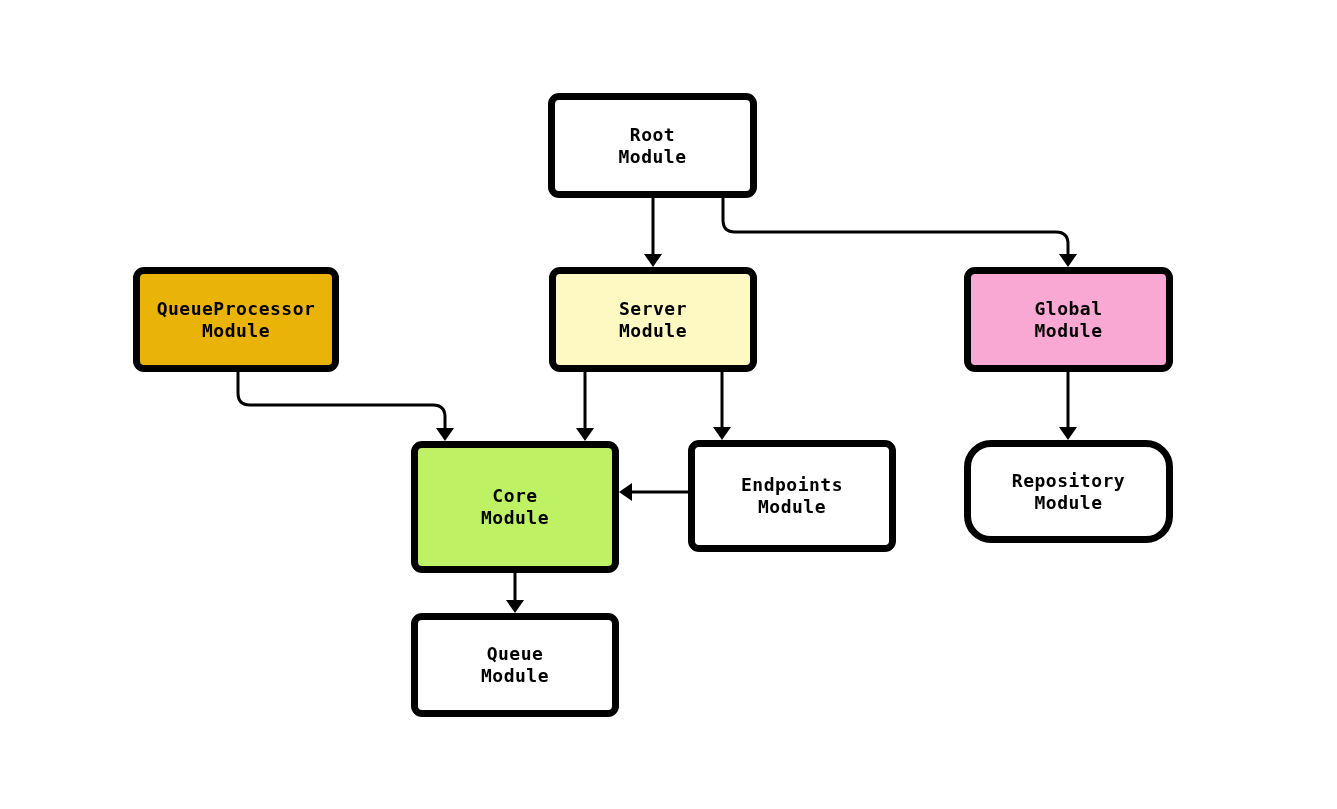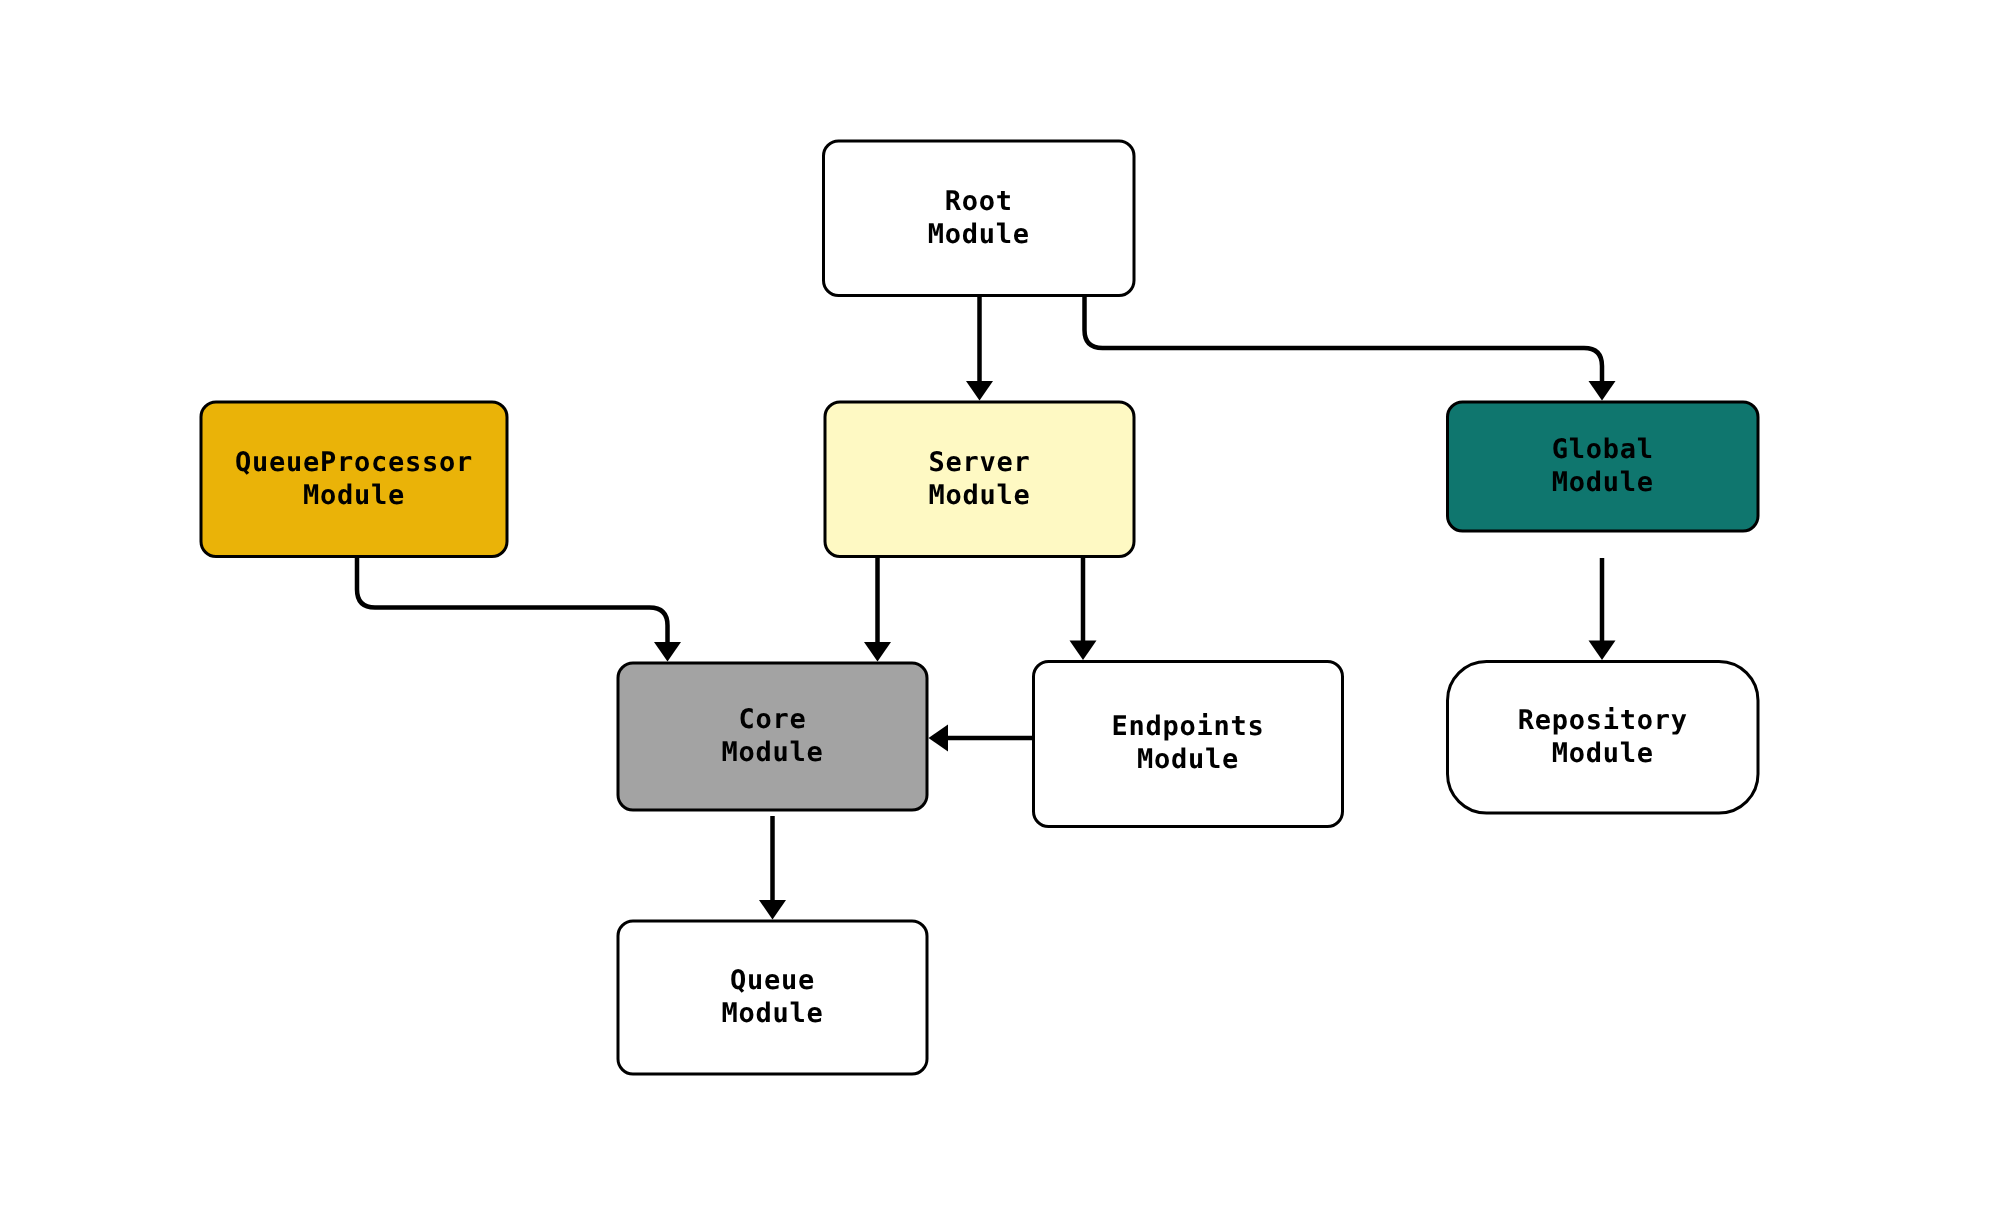--- a/index.html
+++ b/index.html
@@ -18,21 +18,21 @@
   #edge-layer {
     position: absolute;
     left: 0;
     top: 0;
     pointer-events: none;
   }
   .node {
     position: absolute;
     box-sizing: border-box;
     background: #ffffff;
-    border: 2px solid #14532d;
+    border: 7px solid #14532d;
     border-radius: 11px;
     display: flex;
     align-items: center;
     justify-content: center;
     text-align: center;
   }
   .node-label {
     font-weight: bold;
     font-size: 18px;
     line-height: 22px;
@@ -93,25 +93,25 @@
 Module</div>
     </div>
     <div class="node" style="left: 133px; top: 267px; width: 206px; height: 105px; border-color: rgb(0, 0, 0); background: #eab308;">
       <div class="node-label">QueueProcessor
 Module</div>
     </div>
     <div class="node" style="left: 549px; top: 267px; width: 208px; height: 105px; border-color: rgb(0, 0, 0); background: #fef9c3;">
       <div class="node-label">Server
 Module</div>
     </div>
-    <div class="node" style="left: 964px; top: 267px; width: 209px; height: 88px; border-color: rgb(0, 0, 0); background: #0f766e;">
+    <div class="node" style="left: 964px; top: 267px; width: 209px; height: 105px; border-color: rgb(0, 0, 0); background: #f9a8d4;">
       <div class="node-label">Global
 Module</div>
     </div>
-    <div class="node" style="left: 411px; top: 441px; width: 208px; height: 100px; border-color: rgb(0, 0, 0); background: #a3a3a3;">
+    <div class="node" style="left: 411px; top: 441px; width: 208px; height: 132px; border-color: rgb(0, 0, 0); background: #bef264;">
       <div class="node-label">Core
 Module</div>
     </div>
     <div class="node" style="left: 688px; top: 440px; width: 208px; height: 112px; border-color: rgb(0, 0, 0); background: rgb(255, 255, 255);">
       <div class="node-label">Endpoints
 Module</div>
     </div>
     <div class="node" style="left: 964px; top: 440px; width: 209px; height: 103px; border-color: rgb(0, 0, 0); background: rgb(255, 255, 255); border-radius: 27px;">
       <div class="node-label">Repository
 Module</div>

